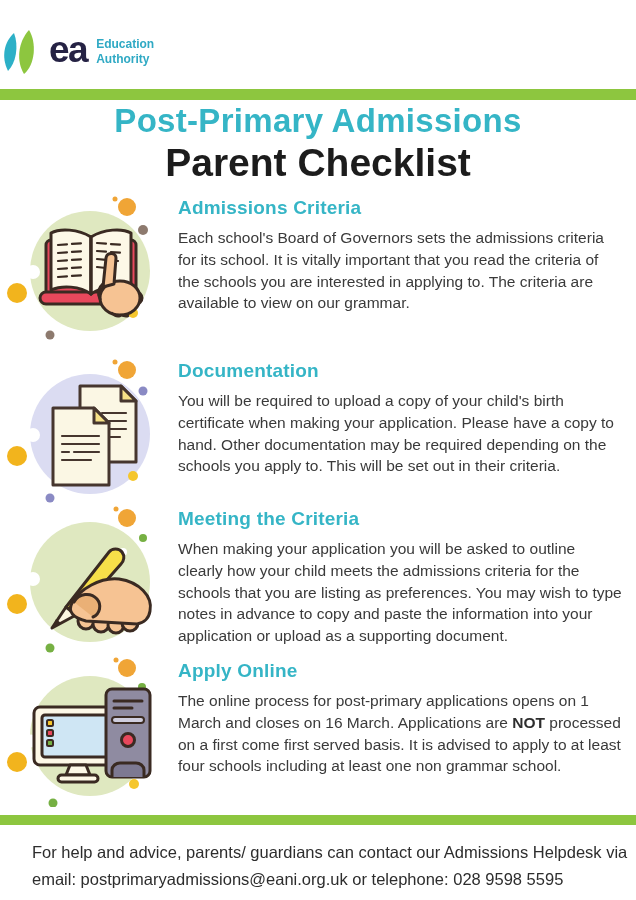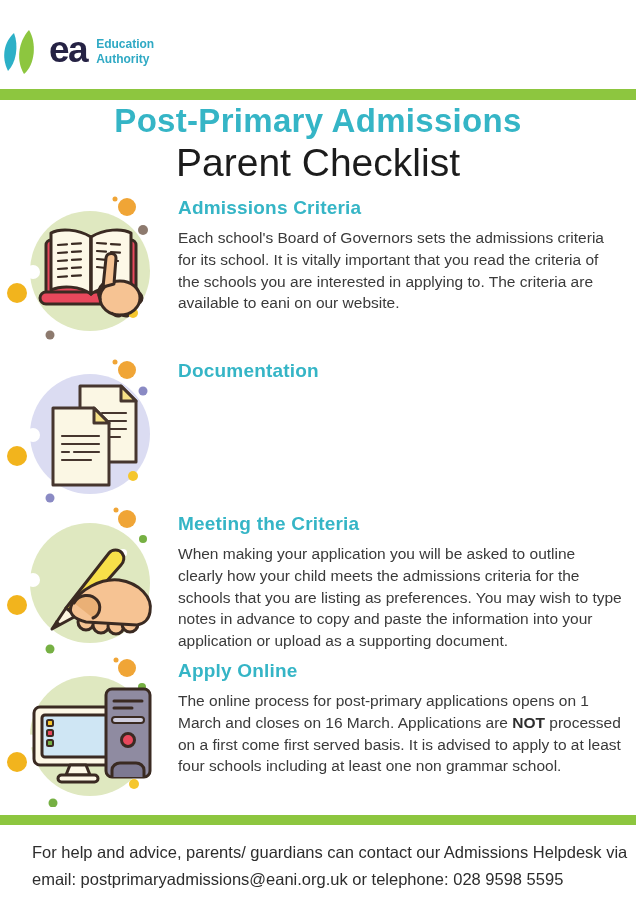--- a/index.html
+++ b/index.html
@@ -11,26 +11,26 @@
   .header { height:89px; display:flex; justify-content:flex-start; align-items:center; padding:14px 30px 0 0; }
   .logo { display:flex; align-items:center; gap:7px; }
   .logo-mark svg { display:block; }
   .logo-ea { font-size:37px; font-weight:bold; color:#252244; letter-spacing:-1.5px; line-height:1; padding-bottom:4px; }
   .logo-org { font-size:12px; font-weight:bold; color:#2fa9c4; line-height:1.2; padding-left:2px; }
 
   .bar { height:11px; background:#8dc63f; width:100%; }
 
   
   .title-1 { text-align:center; color:#35b5c6; font-size:33px; font-weight:bold; margin-top:2px; letter-spacing:0.3px; }
-  .title-2 { text-align:center; color:#1c1c1c; font-size:39px; font-weight:400; margin-top:1px; }
+  .title-2 { text-align:center; color:#1c1c1c; font-size:39px; font-weight:700; margin-top:1px; }
 
   
   main { margin-top:9px; }
   .row { display:flex; align-items:flex-start; }
-  .row-1 { height:163px; } .row-2 { height:148px; } .row-3 { height:152px;align-items:center; } .row-4 { height:150px; }
+  .row-1 { height:163px; } .row-2 { height:148px; } .row-3 { height:152px; } .row-4 { height:150px; }
   .icon-col { width:178px; flex:none; padding-left:6px; }
   .icon-col svg { display:block; }
   .text-col { flex:1; padding-right:14px; padding-top:3px; }
   .text-col h3 { color:#35b5c6; font-size:19px; font-weight:bold; margin-bottom:8px; letter-spacing:0.2px; }
   .body-text { font-size:15.5px; line-height:21.8px; color:#3a3a3a; }
   .body-text b { color:#2e2e2e; }
 
   
   .footer-bar { position:absolute; left:0; top:815px; width:636px; height:10px; background:#8dc63f; }
   .footer-text { position:absolute; left:32px; top:839px; width:604px; font-size:16.5px; line-height:26.5px; color:#2d2d2d; }
@@ -96,21 +96,21 @@
           <g fill="#f6c393" stroke="#3a2a22" stroke-width="3" stroke-linecap="round" stroke-linejoin="round">
             <ellipse cx="114" cy="104" rx="20" ry="17"></ellipse>
             <path d="M100,64 c1,-6 10,-6 10,0 l-2,26 -11,3 Z"></path>
             <path d="M97,90 q-7,6 -3,15" fill="none"></path>
             <path d="M106,119 q3,4 8,3 M115,121 q4,2 7,1" fill="none" stroke-width="2.4"></path>
           </g>
         </svg>
       </div>
       <div class="text-col">
         <h3>Admissions Criteria</h3>
-        <p class="body-text">Each school's Board of Governors sets the admissions criteria for its school. It is vitally important that you read the criteria of the schools you are interested in applying to. The criteria are available to eani on our website.</p>
+        <p class="body-text">Each school's Board of Governors sets the admissions criteria for its school. It is vitally important that you read the criteria of the schools you are interested in applying to. The criteria are available to view on our grammar.</p>
       </div>
     </section>
 
     <section class="row row-2">
       <div class="icon-col">
         <svg width="170" height="150" viewBox="0 0 170 150">
           <circle cx="84" cy="77" r="60" fill="#dbdcf2"></circle>
           <circle cx="121" cy="13" r="9" fill="#f0a536"></circle>
             <circle cx="109" cy="5" r="2.5" fill="#f0a536"></circle>
           <circle cx="137" cy="34" r="4.5" fill="#8a8ac4"></circle>
@@ -137,20 +137,21 @@
             <line x1="56" y1="79" x2="93" y2="79"></line>
               <line x1="56" y1="87" x2="93" y2="87"></line>
             <line x1="56" y1="95" x2="63" y2="95"></line>
               <line x1="68" y1="95" x2="93" y2="95"></line>
             <line x1="56" y1="103" x2="85" y2="103"></line>
           </g>
         </svg>
       </div>
       <div class="text-col">
         <h3>Documentation</h3>
+        <p class="body-text">You will be required to upload a copy of your child's birth certificate when making your application. Please have a copy to hand. Other documentation may be required depending on the schools you apply to. This will be set out in their criteria.</p>
       </div>
     </section>
 
     <section class="row row-3">
       <div class="icon-col">
         <svg width="170" height="150" viewBox="0 0 170 150">
           <circle cx="84" cy="77" r="60" fill="#dfe8c0"></circle>
           <circle cx="121" cy="13" r="9" fill="#f0a536"></circle>
             <circle cx="110" cy="4" r="2.5" fill="#f0a536"></circle>
           <circle cx="137" cy="33" r="4" fill="#76b043"></circle>

